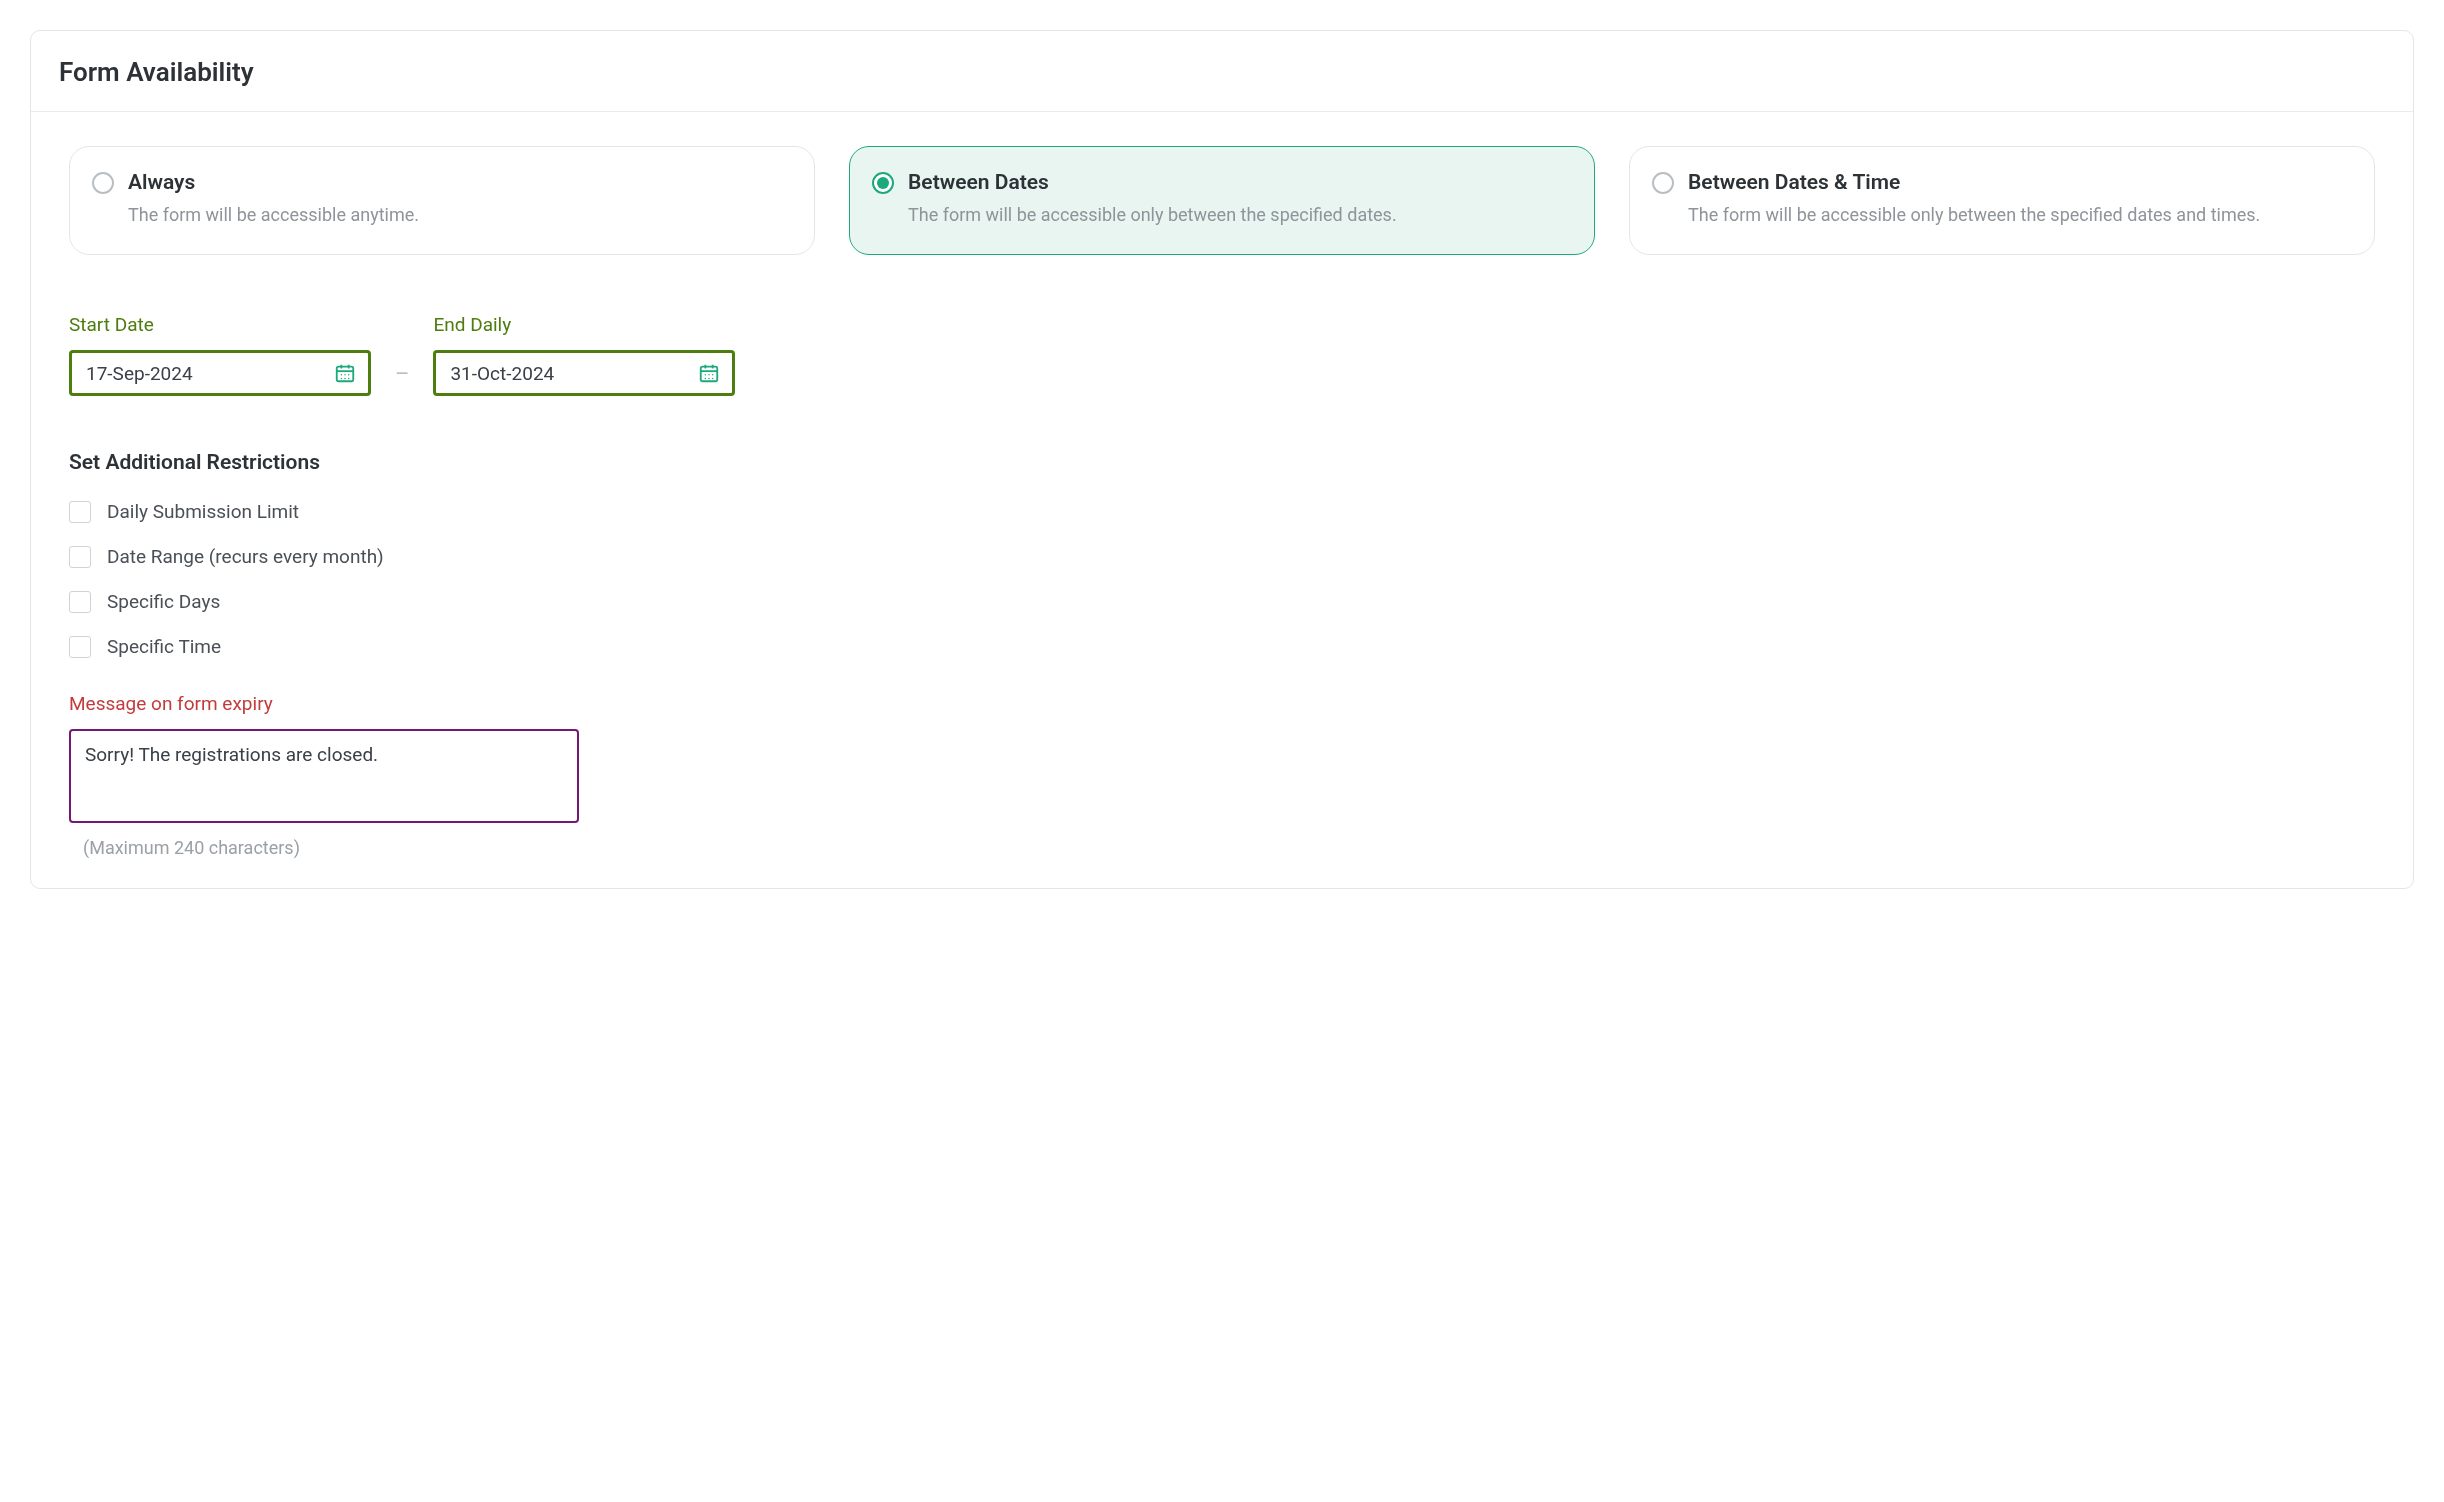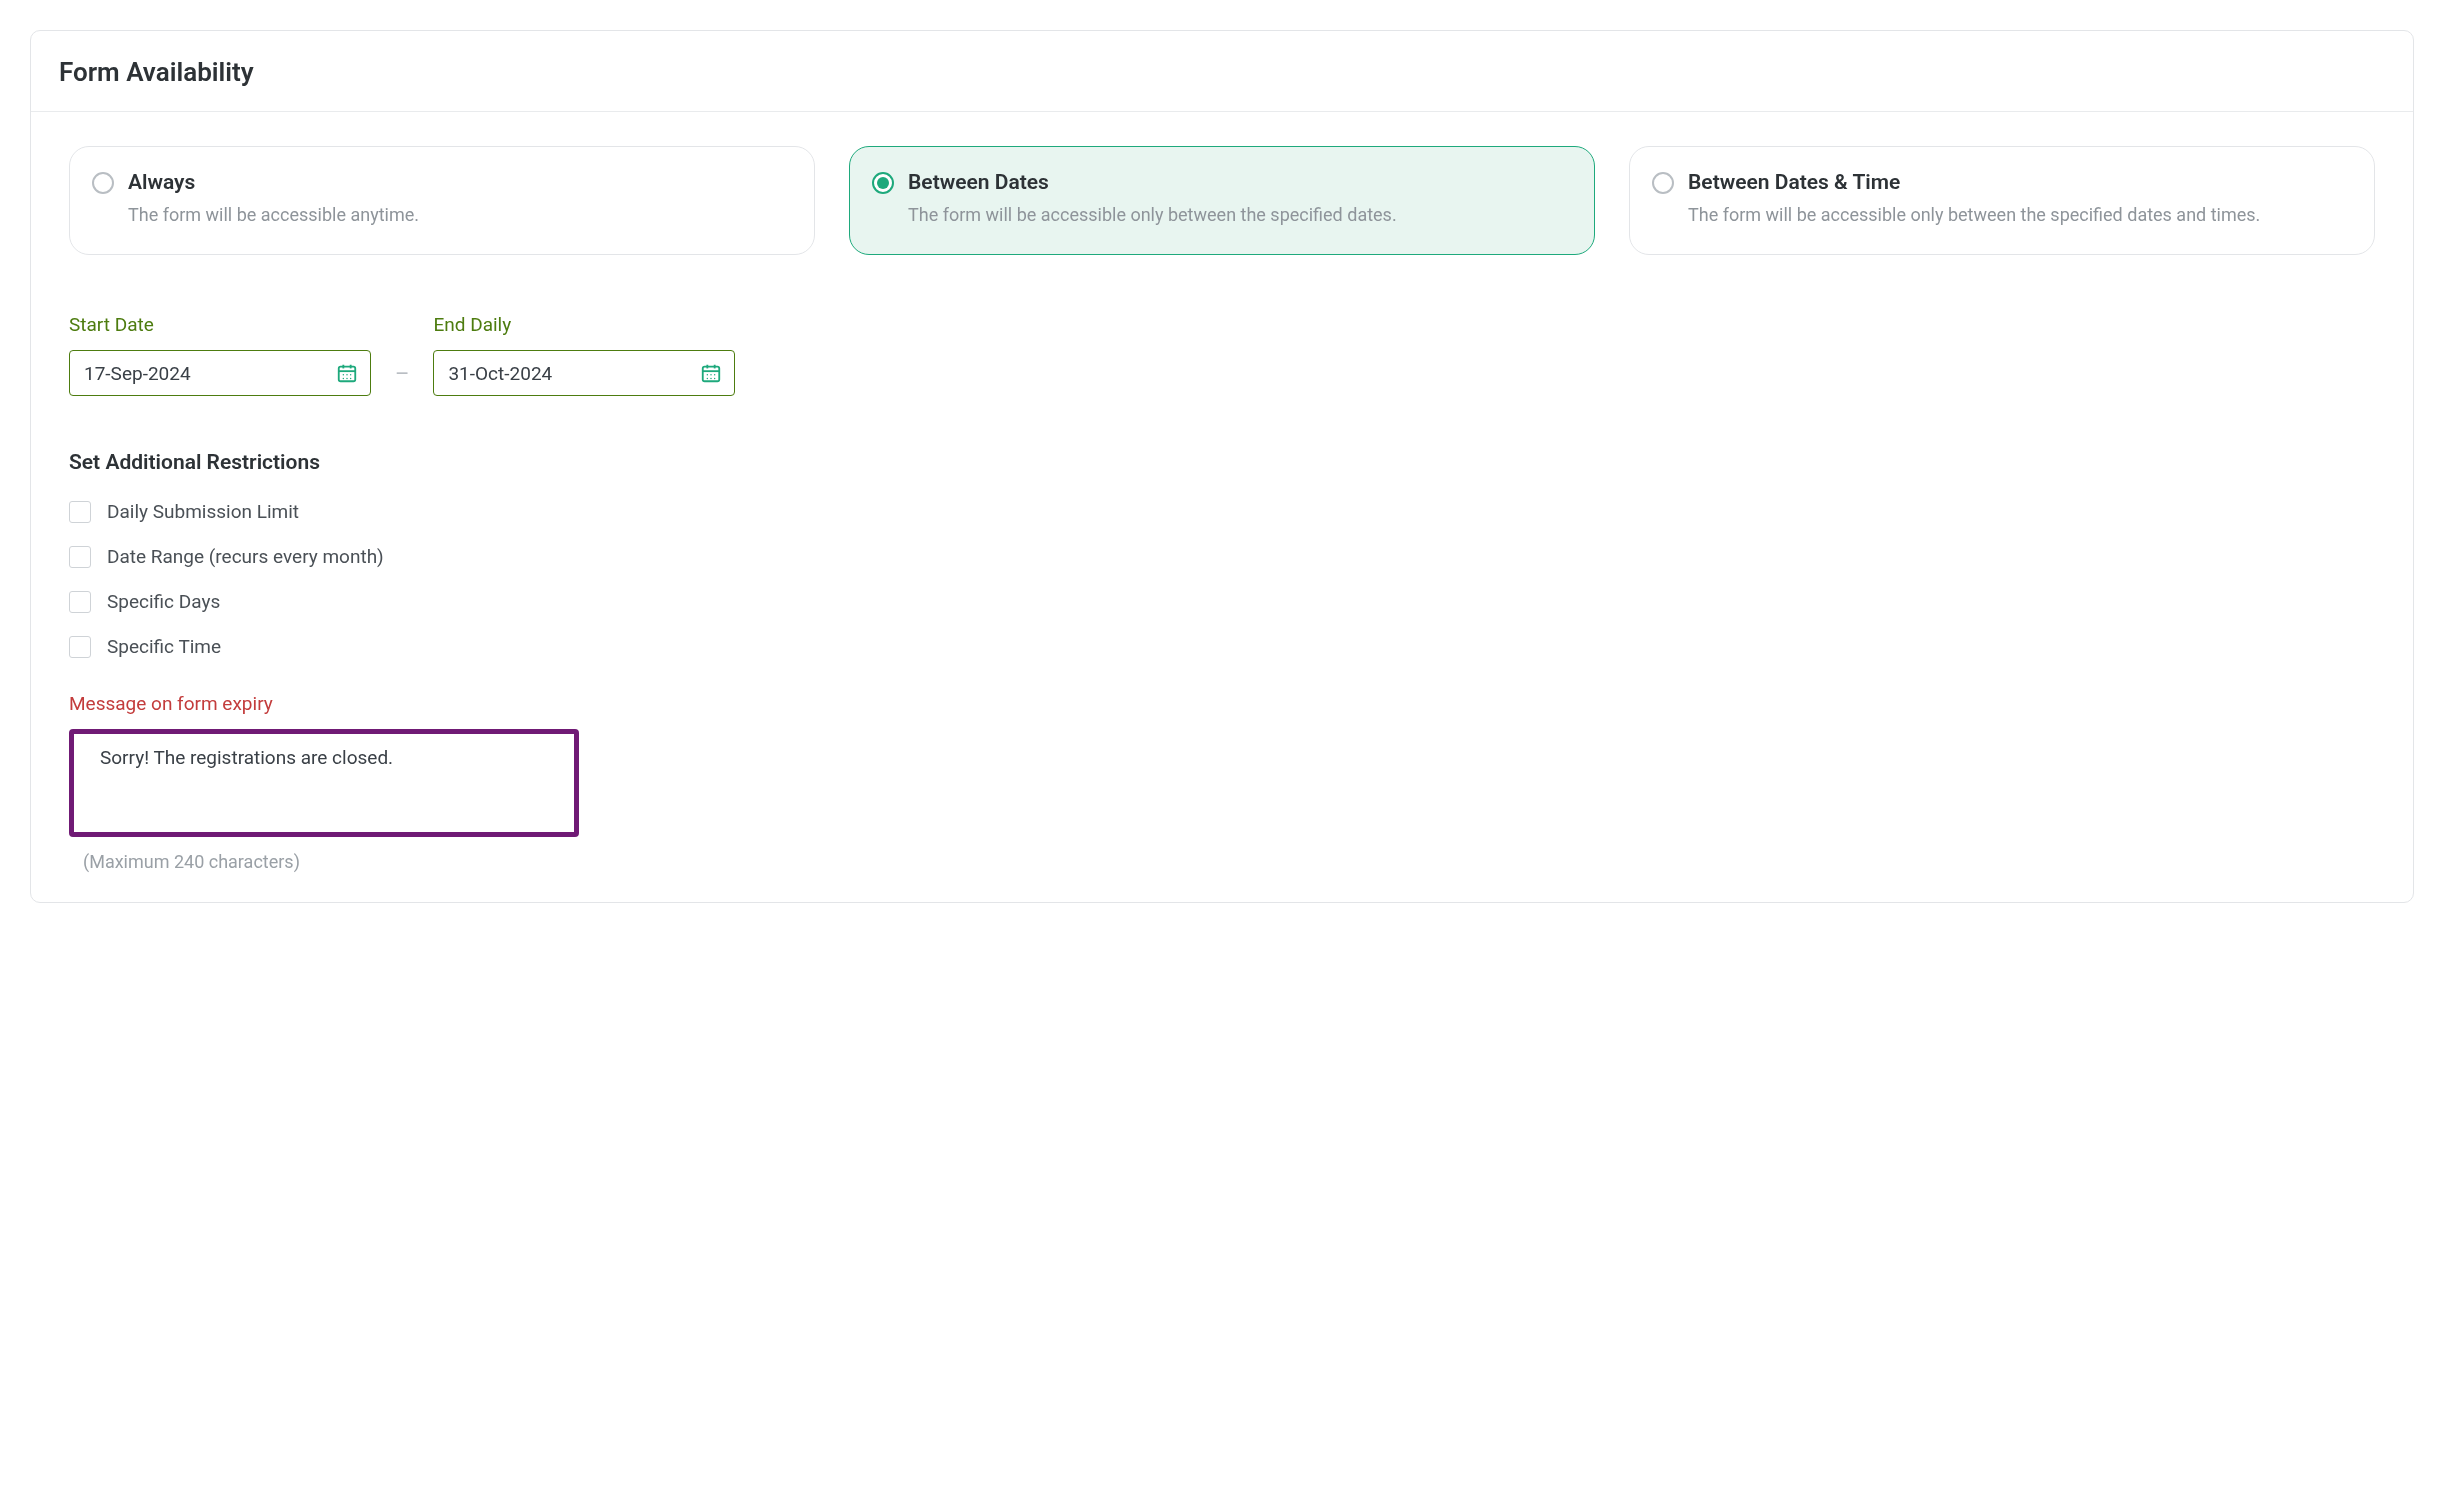--- a/index.html
+++ b/index.html
@@ -99,21 +99,21 @@
   .date-group { width: 302px; }
   .field-label {
     font-size: 19px;
     color: #4d7c0f;
     margin-bottom: 14px;
     font-weight: 400;
   }
   .date-input-wrap {
     display: flex;
     align-items: center;
-    border: 1px solid #4d7c0f;
+    border: 3px solid #4d7c0f;
     border-radius: 4px;
     height: 46px;
     padding: 0 12px;
     background: #fff;
   }
   .date-input {
     flex: 1;
     border: none;
     outline: none;
     font-size: 19px;
@@ -163,24 +163,24 @@
 
   
   .msg-label {
     font-size: 19px;
     color: #c33c3c;
     margin-top: 34px;
     margin-bottom: 14px;
   }
   .msg-textarea {
     width: 510px;
-    height: 108px;
-    border: 5px solid #701a75;
+    height: 94px;
+    border: 2px solid #701a75;
     border-radius: 4px;
-    padding: 12px 26px;
+    padding: 12px 14px;
     font-size: 19px;
     font-family: inherit;
     color: #3a4047;
     resize: none;
     outline: none;
   }
   .msg-hint {
     font-size: 18px;
     color: #9aa0a6;
     margin-top: 10px;

